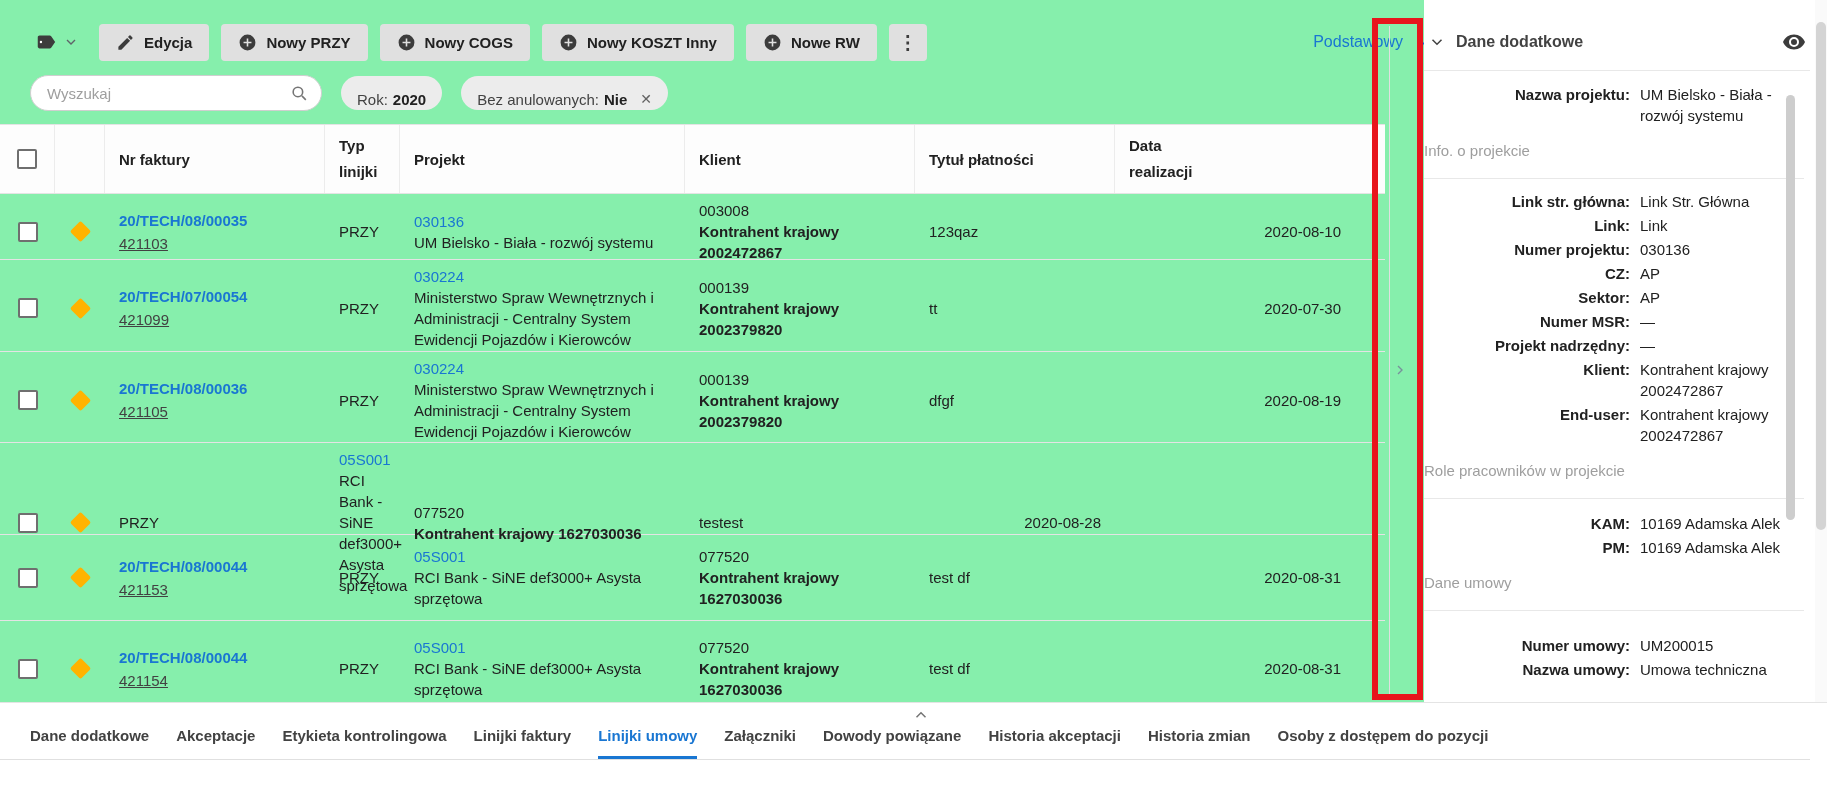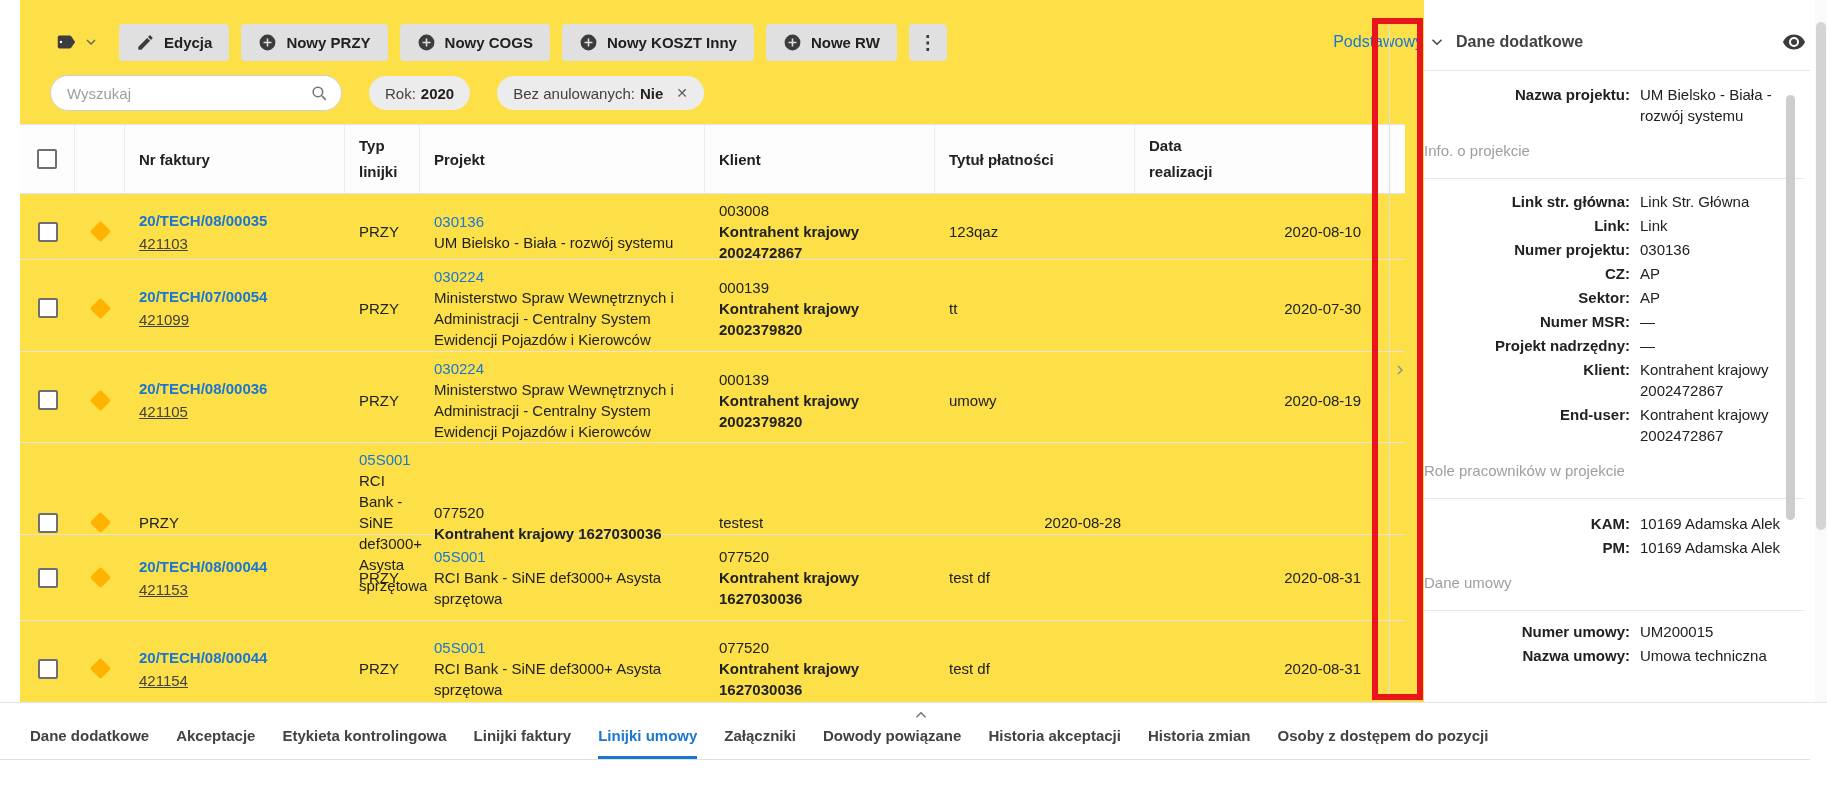--- a/index.html
+++ b/index.html
@@ -1,46 +1,46 @@
 <!DOCTYPE html>
 <html><head>
 <meta charset="utf-8">
 <style>
   * { margin:0; padding:0; box-sizing:border-box; }
   html,body { width:1827px; height:807px; background:#fff; font-family:"Liberation Sans", sans-serif; color:#212121; overflow:hidden; }
   .app { position:relative; width:1827px; height:807px; background:#fff; }
 
   
-  .main { position:absolute; left:0; top:0; width:1608px; height:702px; overflow:hidden; background:#fde047;margin-left:20px; }
+  .main { position:absolute; left:0; top:0; width:1608px; height:702px; overflow:hidden; background:#86efac; }
 
   
   .toolbar { display:flex; align-items:center; margin:22px 20px 0 35px; height:40px; gap:12px; }
   .tag-cluster { display:flex; align-items:center; gap:6px; cursor:pointer; margin-right:8px; }
   .icon-btn-svg { width:22px; height:22px; fill:#3c3c3c; }
   .chev-svg { width:16px; height:16px; stroke:#5f6368; fill:none; stroke-width:2; }
   .tb-btn { display:flex; align-items:center; gap:9px; background:#e0e0e0; border:none; border-radius:4px; height:37px; padding:0 17px; font-family:inherit; font-size:15px; font-weight:700; color:#212121; cursor:pointer; white-space:nowrap; }
   .tb-btn svg { width:19px; height:19px; fill:#3c3c3c; }
   .more-btn { width:38px; height:37px; background:#e0e0e0; border:none; border-radius:4px; font-size:19px; font-weight:700; color:#3c3c3c; cursor:pointer; letter-spacing:0; line-height:1; }
   .toolbar-spacer { flex:1; }
   .view-select { display:flex; align-items:center; gap:12px; color:#1976d2; font-size:16px; font-weight:500; cursor:pointer; margin-right:24px; }
   .view-select .chev-svg { stroke:#1976d2; }
   .v-divider { width:1px; height:34px; background:#e0e0e0; margin-right:18px; }
   .filter-wrap { position:relative; width:30px; height:30px; cursor:pointer; margin-right:22px; }
   .filter-wrap svg { width:24px; height:24px; fill:#3c3c3c; }
   .badge { position:absolute; right:-6px; bottom:-3px; min-width:18px; height:18px; border-radius:50%; background:#1976d2; color:#fff; font-size:11px; font-weight:700; display:flex; align-items:center; justify-content:center; }
   .refresh-wrap { width:26px; height:26px; cursor:pointer; }
   .refresh-wrap svg { width:24px; height:24px; fill:#3c3c3c; }
 
   
-  .filter-row { display:flex; align-items:center; margin:13px 20px 0 30px; gap:27px; }
+  .filter-row { display:flex; align-items:center; margin:13px 20px 0 30px; gap:19px; }
   .search-box { position:relative; width:292px; height:36px; border:1px solid #cfcfcf; border-radius:18px; background:#fff; display:flex; align-items:center; }
   .search-box input { border:none; outline:none; background:transparent; font-family:inherit; font-size:15px; color:#424242; padding:0 38px 0 16px; width:100%; }
   .search-box input::placeholder { color:#9e9e9e; }
   .search-icon { position:absolute; right:12px; top:8px; width:19px; height:19px; fill:none; stroke:#757575; stroke-width:2; }
-  .chip { display:flex; align-items:center; background:#ececec; border-radius:17px; height:34px; padding:0 16px; font-size:15px; color:#424242; gap:5px; cursor:default; white-space:nowrap; }
+  .chip { display:flex; align-items:flex-start; background:#ececec; border-radius:17px; height:34px; padding:15px 16px; font-size:15px; color:#424242; gap:5px; cursor:default; white-space:nowrap; }
   .chip b { color:#212121; font-weight:700; }
   .chip-x { margin-left:8px; color:#616161; font-size:14px; cursor:pointer; }
 
   
   .grid-row { display:grid; grid-template-columns:55px 50px 220px 75px 285px 230px 200px 240px; width:1385px; }
   .thead { margin-top:13px; border-top:1px solid #e4e4e4; border-bottom:1px solid #e4e4e4; height:70px; background:#fdfdfd; }
   .th { display:flex; align-items:center; padding:0 14px; font-size:15px; font-weight:700; color:#212121; border-right:1px solid #ececec; }
   .th:last-child { border-right:none; }
   .th-wrap span { display:inline-block; max-width:62px; line-height:26px; }
   .th-wrap-date span { display:inline-block; max-width:90px; line-height:26px; }
@@ -258,21 +258,21 @@
           </div>
         <div class="td">PRZY</div>
         <div class="td">
             <span class="link">030224</span>
             <span>Ministerstwo Spraw Wewnętrznych i Administracji - Centralny System Ewidencji Pojazdów i Kierowców</span>
           </div>
         <div class="td">
             <span>000139</span>
             <span class="client-name">Kontrahent krajowy 2002379820</span>
           </div>
-        <div class="td">umowy</div>
+        <div class="td">dfgf</div>
         <div class="td td-date">2020-08-19</div>
       </div>
 
       <div class="grid-row trow" style="height:92px">
         <div class="td td-check">
             <div class="checkbox"></div>
           </div>
         <div class="td td-status">
             <div class="diamond"></div>
           </div>
@@ -410,21 +410,21 @@
         <div class="plabel">KAM:</div>
         <div class="pvalue">10169 Adamska Alek</div>
       </div>
       <div class="pfield">
         <div class="plabel">PM:</div>
         <div class="pvalue">10169 Adamska Alek</div>
       </div>
 
       <div class="psection">Dane umowy</div>
 
-      <div class="pfield" style="margin-top:10px">
+      <div class="pfield" style="margin-top:24px">
         <div class="plabel">Numer umowy:</div>
         <div class="pvalue link">UM200015</div>
       </div>
       <div class="pfield">
         <div class="plabel">Nazwa umowy:</div>
         <div class="pvalue">Umowa techniczna</div>
       </div>
 
     </div>
   </div>

